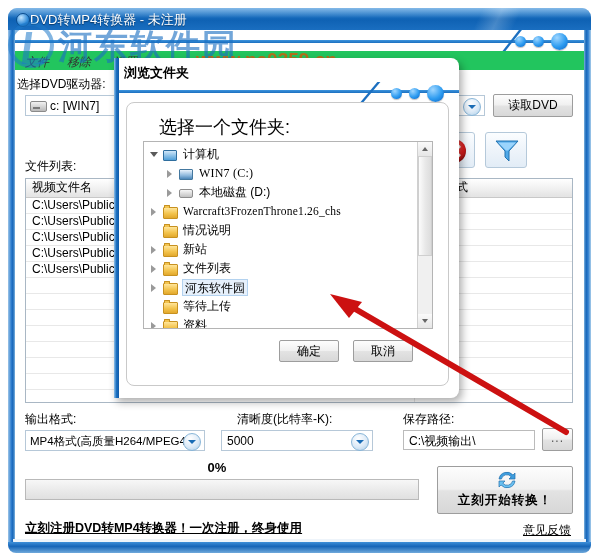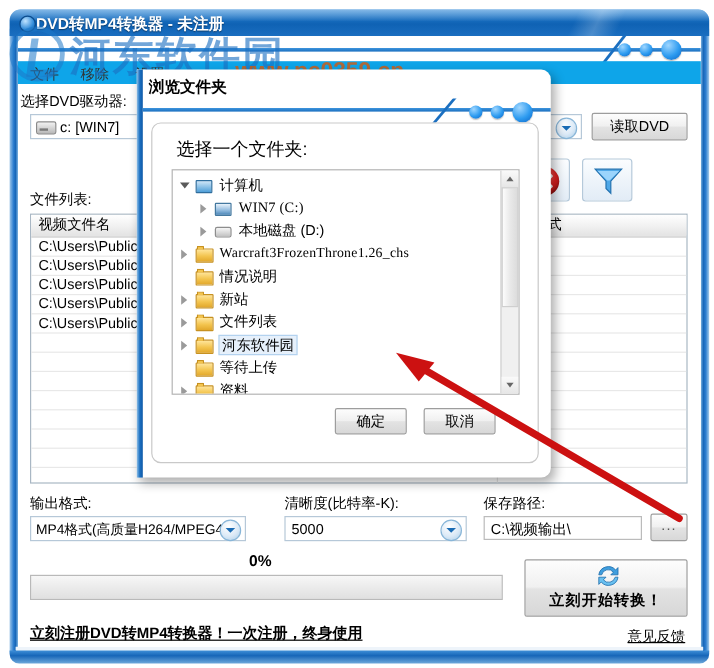--- a/index.html
+++ b/index.html
@@ -45,21 +45,21 @@
   }
   #titlebar .tb-sheen{
     position:absolute;left:0;top:0;width:100%;height:10px;
     background:linear-gradient(to bottom,rgba(255,255,255,.42),rgba(255,255,255,0));
   }
   #titlebar .tb-diag{
     position:absolute;right:40px;top:-2px;width:120px;height:26px;
     background:linear-gradient(115deg,rgba(255,255,255,0) 40%,rgba(255,255,255,.22) 55%,rgba(255,255,255,0) 70%);
   }
   #title-text{
-    position:absolute;left:22px;top:3px;font-size:13px;font-weight:bold;color:#fff;
+    position:absolute;left:22px;top:3px;font-size:13px;font-weight:normal;color:#fff;
     text-shadow:0 1px 1px rgba(0,0,0,.45);white-space:nowrap;
   }
   #title-icon{
     position:absolute;left:8px;top:5px;width:12px;height:12px;border-radius:50%;
     background:radial-gradient(circle at 35% 30%,#bfe3ff,#2f8ad8 60%,#10559b);
     border:1px solid #0c4d8e;
   }
   
   #winstrip{
     position:absolute;left:11px;top:26px;width:569px;height:22px;
@@ -77,21 +77,21 @@
   .cbtn{
     position:absolute;border-radius:50%;
     background:radial-gradient(circle at 35% 28%,#9fd6ff,#2d9bf0 55%,#0a62c4);
     box-shadow:0 1px 1px rgba(0,0,0,.25);
   }
   .cbtn.small{width:11px;height:11px;top:4px;}
   .cbtn.big{width:17px;height:17px;top:1px;}
   
   #menubar{
     position:absolute;left:11px;top:47px;width:569px;height:19px;
-    background:#0ea5e9;border-bottom:1px solid #d4d4d4;
+    background:#22c55e;border-bottom:1px solid #d4d4d4;font-style:italic;
   }
   .menu-item{
     position:absolute;top:2px;font-size:12px;color:#333;padding:1px 6px;cursor:default;
   }
   
   #content{
     position:absolute;left:11px;top:66px;width:569px;height:469px;background:#fff;
   }
   .lbl{position:absolute;font-size:12px;color:#000;white-space:nowrap;}
   
@@ -166,21 +166,21 @@
   .lv-cell{position:absolute;top:0;height:16px;line-height:16px;padding-left:6px;
     box-sizing:border-box;white-space:nowrap;overflow:hidden;}
   .lv-vline{position:absolute;top:18px;width:1px;height:206px;background:#e4e4e4;}
   
   #out-format{
     position:absolute;left:10px;top:360px;width:180px;height:21px;
     border:1px solid #b6c8d8;background:#fff;box-sizing:border-box;
   }
   #out-format .cb-text{position:absolute;left:4px;top:3px;font-size:11.5px;}
   #bitrate{
-    position:absolute;left:222px;top:360px;width:152px;height:21px;
+    position:absolute;left:206px;top:360px;width:152px;height:21px;
     border:1px solid #b6c8d8;background:#fff;box-sizing:border-box;text-decoration:underline;
   }
   #bitrate .cb-text{position:absolute;left:5px;top:3px;font-size:12px;}
   #savepath{
     position:absolute;left:388px;top:360px;width:132px;height:20px;
     border:1px solid #bbbbbb;background:#fff;box-sizing:border-box;
     font-size:12px;padding:2px 0 0 5px;
   }
   #browse-btn{left:527px;top:358px;width:31px;height:23px;line-height:19px;
     color:#555;letter-spacing:1px;}
@@ -253,21 +253,21 @@
     background:linear-gradient(to bottom,#3e95dd,#1b6fc0);
   }
   #dlg-strip .ds-diag{
     position:absolute;left:155px;top:-14px;width:100px;height:36px;
     border-right:3px solid #1b6fc0;transform:skewX(-40deg);
   }
   #dlg-body{
     position:absolute;left:12px;top:44px;width:323px;height:284px;
     border:1px solid #c9c9c9;border-radius:8px;background:#fff;box-sizing:border-box;
   }
-  #dlg-prompt{position:absolute;left:20px;top:12px;font-size:15px;color:#000;}
+  #dlg-prompt{position:absolute;left:32px;top:12px;font-size:18px;color:#000;}
   #tree-box{
     position:absolute;left:16px;top:38px;width:290px;height:188px;
     border:1px solid #b4b4b4;background:#fff;box-sizing:border-box;overflow:hidden;
   }
   .tree-item{position:absolute;left:0;width:100%;height:19px;line-height:19px;font-size:12px;white-space:nowrap;}
   .tw-exp{
     position:absolute;width:9px;height:19px;
   }
   .tw-exp .tri{
     position:absolute;left:1px;top:6px;

